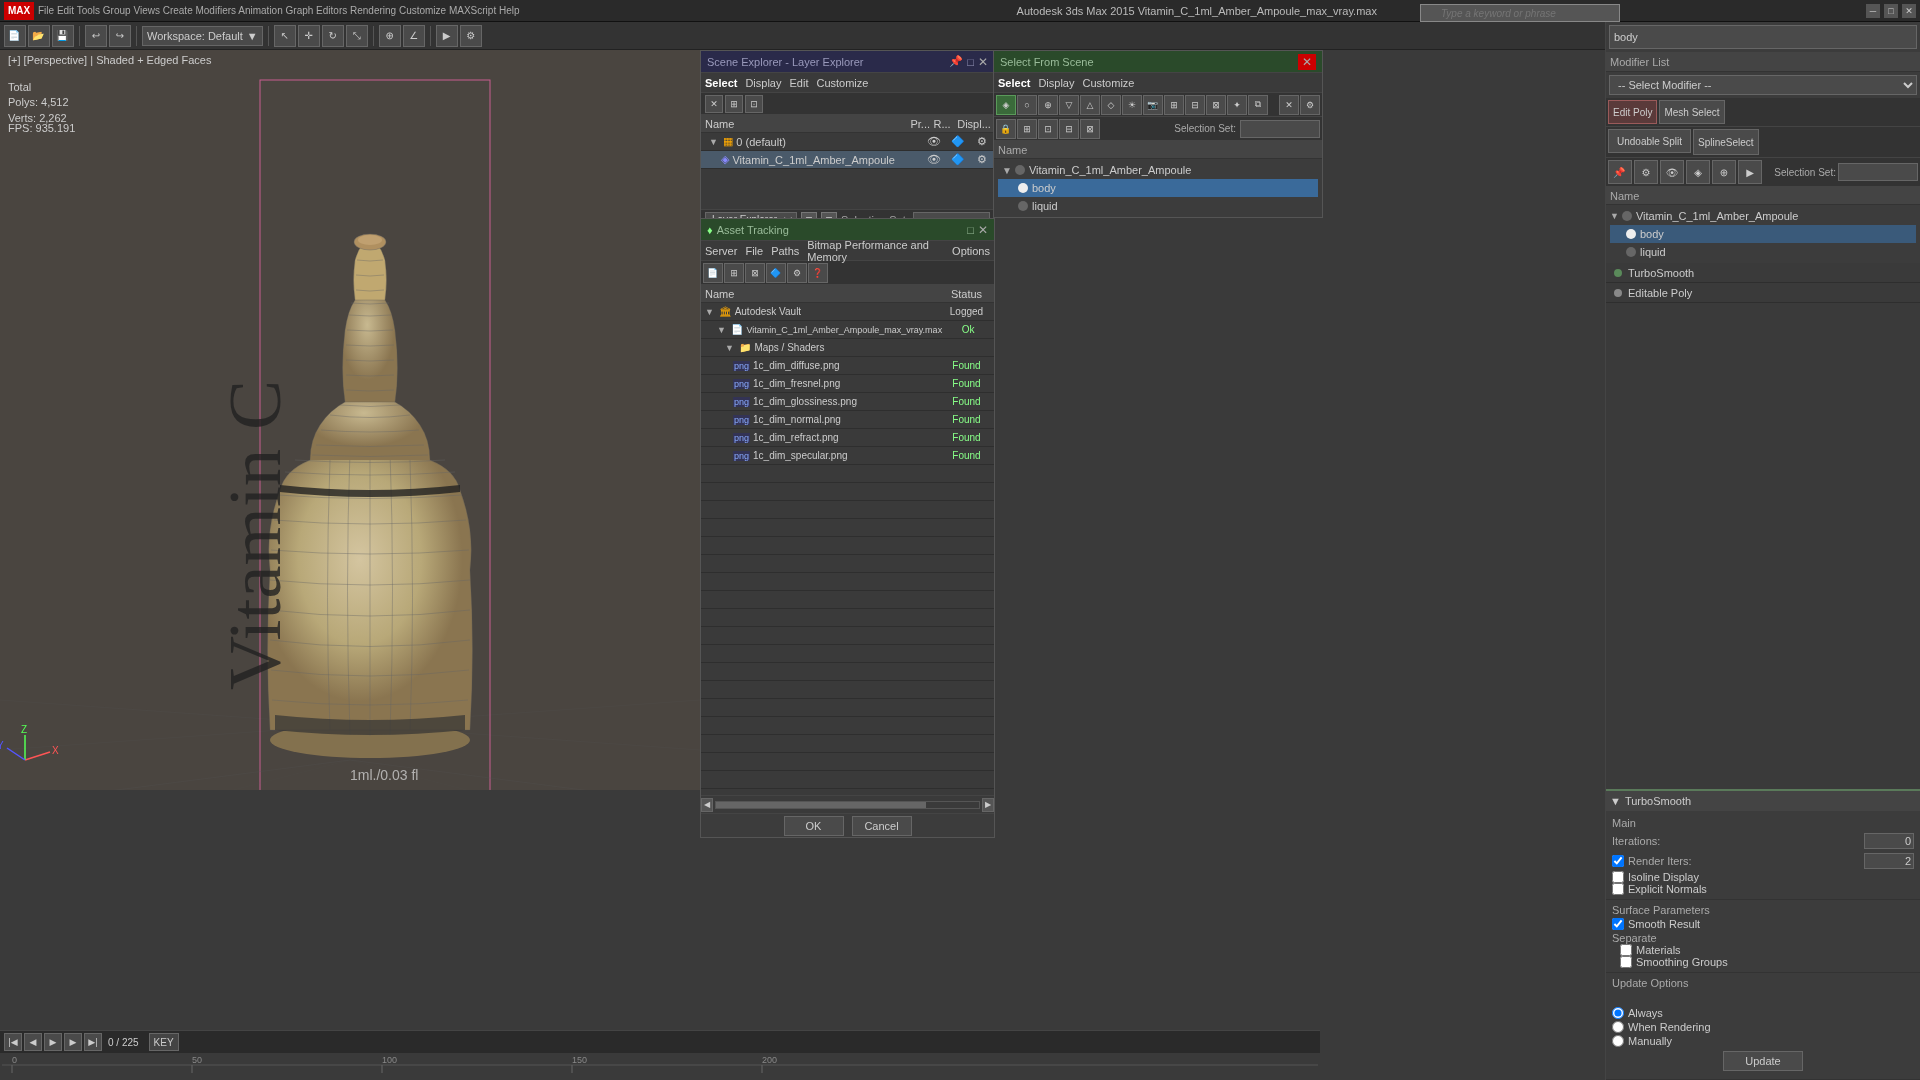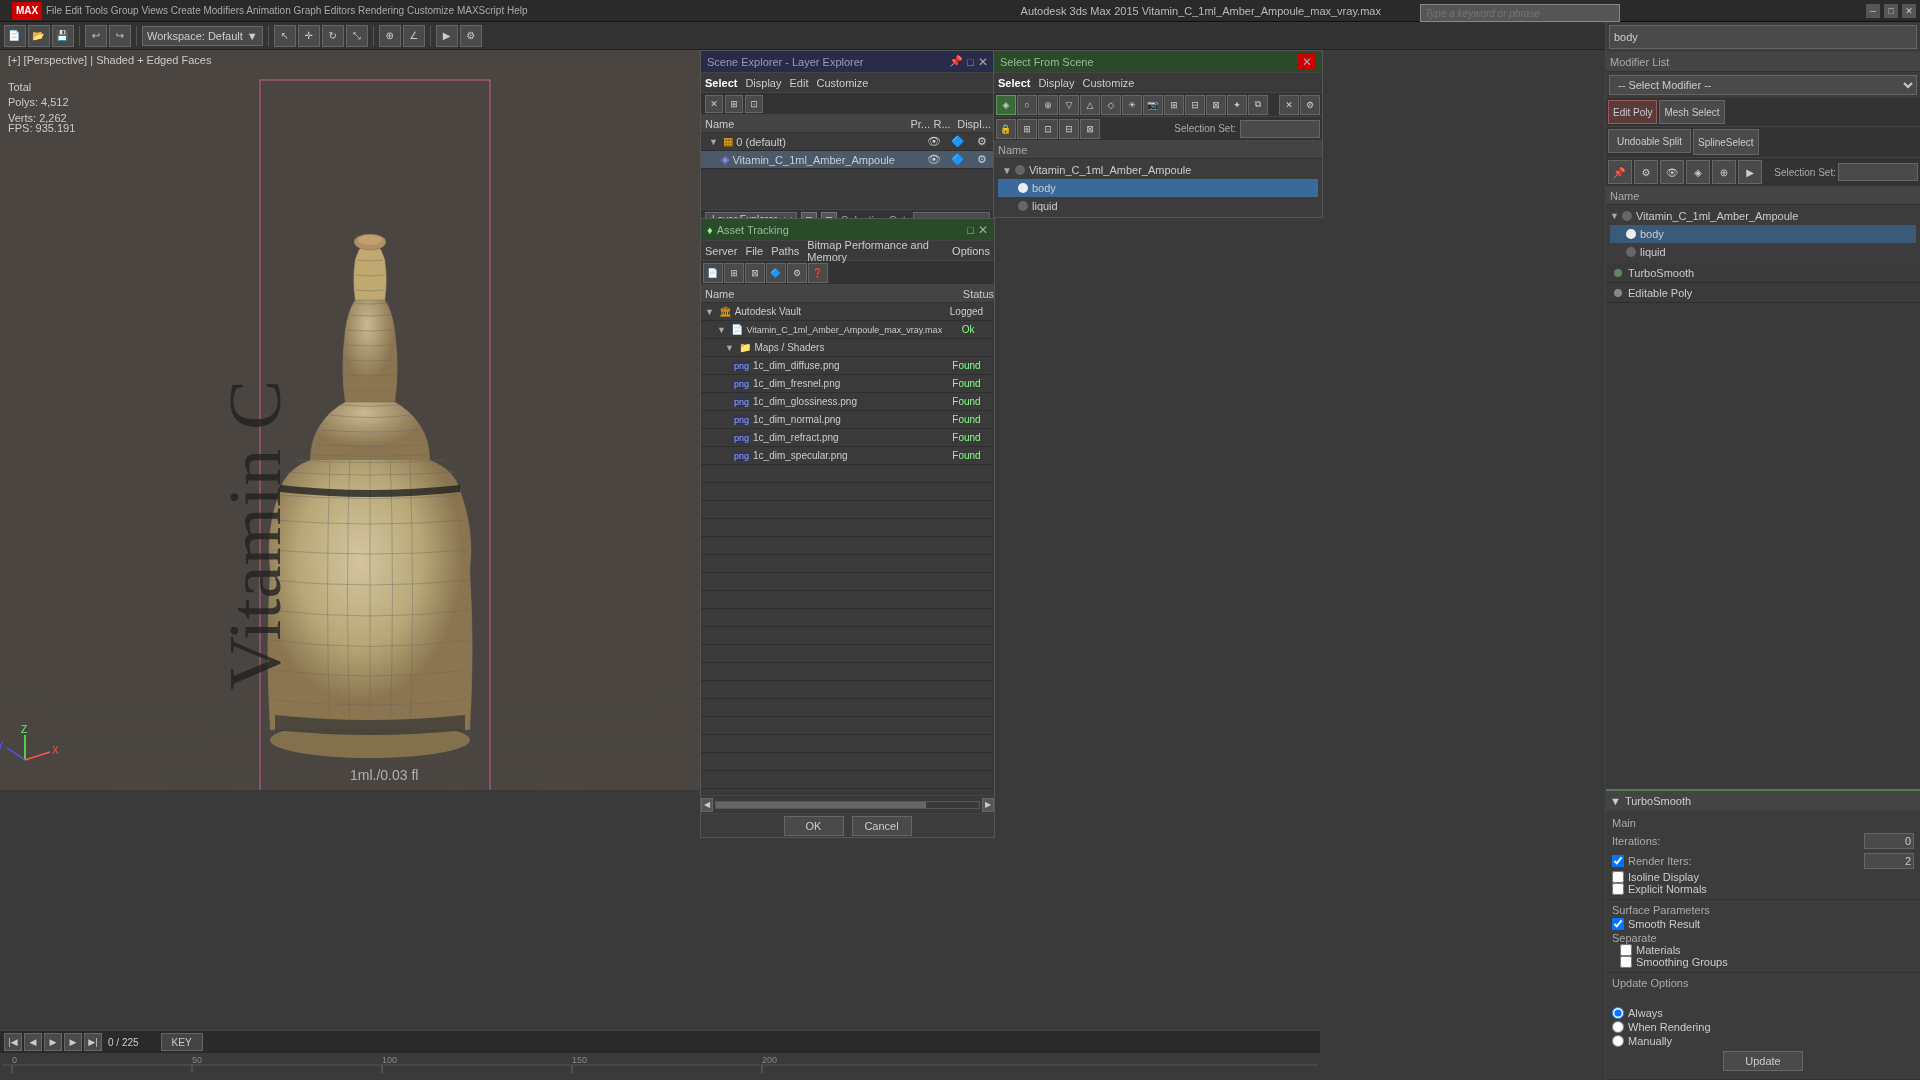--- a/index.html
+++ b/index.html
@@ -26,21 +26,20 @@
       z-index: 100;
     }
     #topbar .logo {
       width: 30px; height: 18px;
       background: #c00;
       color: white;
       font-size: 10px;
       font-weight: bold;
       display: flex; align-items: center; justify-content: center;
       margin-right: 4px;
-      margin-left: 8px;
     }
     #topbar .title {
       flex: 1;
       text-align: center;
       font-size: 11px;
       color: #bbb;
     }
     #topbar .window-controls {
       display: flex; gap: 4px;
     }
@@ -85,21 +84,21 @@
       position: absolute;
       top: 4px; right: 300px;
       width: 200px; height: 18px;
     }
     #searchbar input {
       width: 100%; height: 100%;
       background: #555;
       border: 1px solid #888;
       color: #ccc;
       font-size: 10px;
-      padding: 0 4px;
+      padding: 0 20px;
       font-style: italic;
     }
 
     
     #viewport {
       position: absolute;
       top: 50px; left: 0;
       width: 700px;
       height: 740px;
       background: #4a4540;
@@ -327,21 +326,21 @@
       font-size: 9px; cursor: pointer; color: #ccc;
     }
     .asset-col-header {
       display: flex;
       background: #444;
       height: 18px; align-items: center;
       border-bottom: 1px solid #333;
       font-size: 11px;
     }
     .asset-col-name { flex: 1; padding-left: 4px; }
-    .asset-col-status { width: 55px; text-align: right; }
+    .asset-col-status { width: 55px; text-align: center; }
     .asset-row {
       display: flex; height: 18px; align-items: center;
       border-bottom: 1px solid #2e2e2e;
       font-size: 10px;
     }
     .asset-row.vault { background: #3a3a3a; }
     .asset-row.file-main { background: #3a3a3a; padding-left: 12px; }
     .asset-row.folder { background: #3a3a3a; padding-left: 20px; }
     .asset-row.file-item { background: #3a3a3a; padding-left: 28px; }
     .asset-row .ar-name { flex: 1; padding-left: 4px; display: flex; align-items: center; gap: 3px; }
@@ -1035,21 +1034,21 @@
 </div>
 
 <div id="timeline">
   <div class="timeline-controls">
     <div class="tc-btn">|◀</div>
     <div class="tc-btn">◀</div>
     <div class="tc-btn">▶</div>
     <div class="tc-btn">▶</div>
     <div class="tc-btn">▶|</div>
     <span class="tc-frame">0 / 225</span>
-    <div style="width:42px;height:18px;background:#444;border:1px solid #666;display:flex;align-items:center;justify-content:center;font-size:10px;margin-left:16px;">KEY</div>
+    <div style="width:30px;height:18px;background:#444;border:1px solid #666;display:flex;align-items:center;justify-content:center;font-size:10px;margin-left:4px;">KEY</div>
   </div>
   <div class="timeline-track">
     <div style="position:absolute;top:0;left:0;right:0;bottom:0;display:flex;align-items:center;padding:0 2px;">
 
       <svg width="100%" height="28" xmlns="http://www.w3.org/2000/svg">
         <rect x="0" y="0" width="100%" height="28" fill="#3a3a3a"></rect>
         <line x1="0" y1="12" x2="100%" y2="12" stroke="#555" stroke-width="1"></line>
 
         <text x="10" y="10" fill="#888" font-size="9">0</text>
         <line x1="10" y1="12" x2="10" y2="20" stroke="#666" stroke-width="1"></line>

